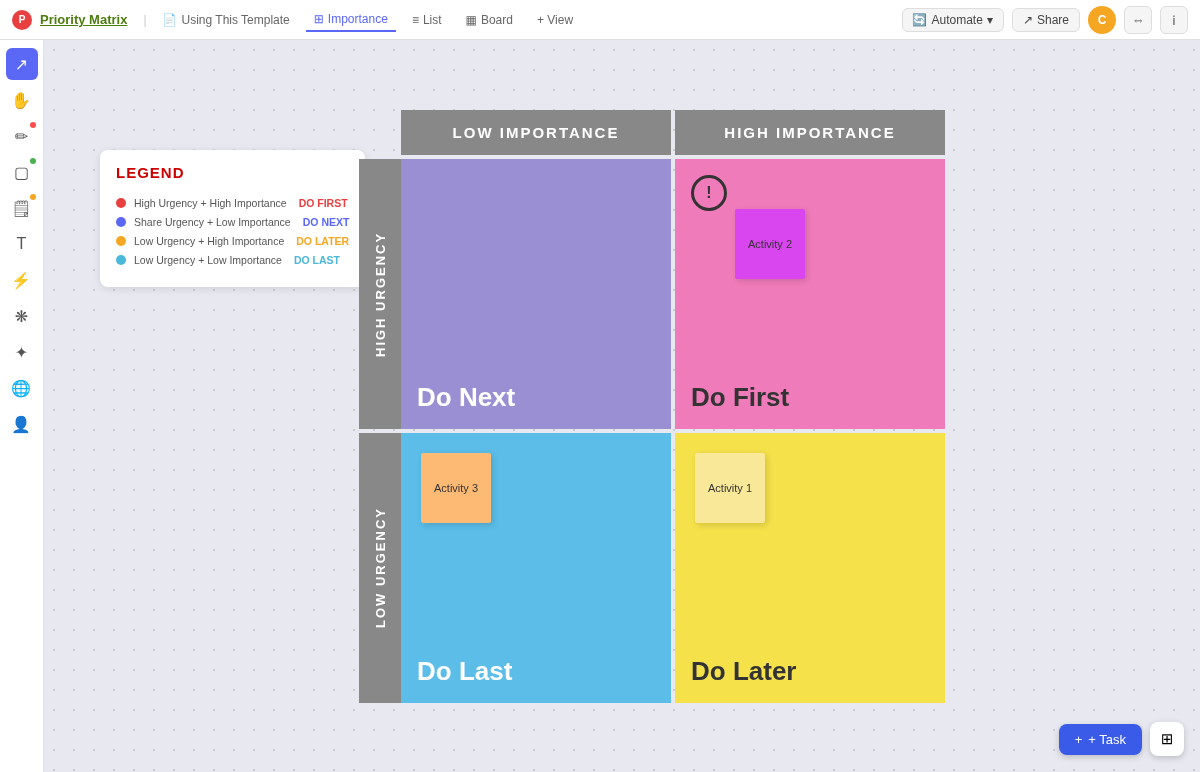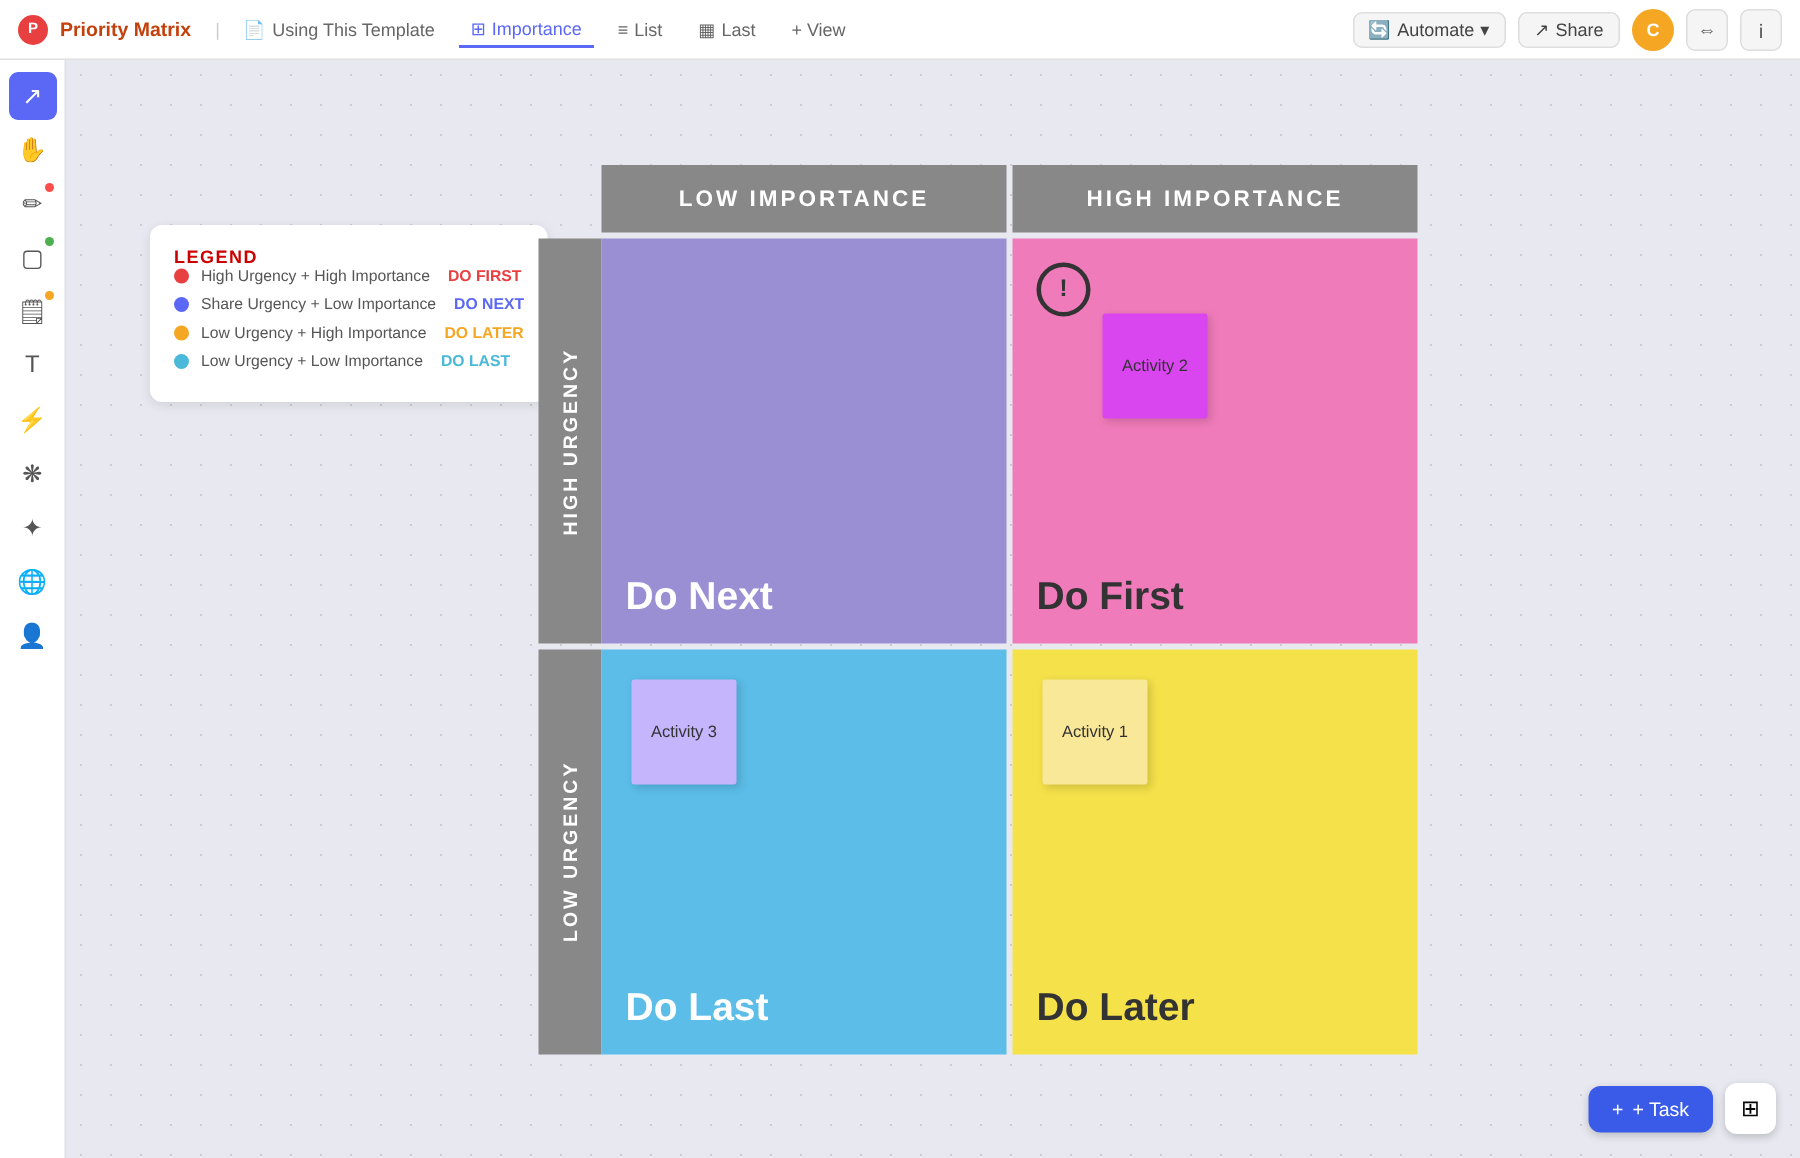--- a/index.html
+++ b/index.html
@@ -1,21 +1,21 @@
 <!DOCTYPE html>
 <html><head>
   <meta charset="utf-8">
   <style>
     * { box-sizing: border-box; margin: 0; padding: 0; }
     body { font-family: -apple-system, BlinkMacSystemFont, 'Segoe UI', sans-serif; background: #f0f0f5; width: 1200px; height: 772px; overflow: hidden; }
 
     
     .topbar { display: flex; align-items: center; height: 40px; background: #fff; border-bottom: 1px solid #e0e0e0; padding: 0 12px; gap: 8px; }
     .topbar-logo { width: 20px; height: 20px; background: #e84040; border-radius: 50%; display: flex; align-items: center; justify-content: center; color: white; font-size: 10px; font-weight: bold; }
-    .topbar-title { font-size: 13px; font-weight: 600; color: #c2410c; margin-right: 8px; }
+    .topbar-title { font-size: 13px; font-weight: 600; color: #4d7c0f; margin-right: 8px; text-decoration: underline; }
     .topbar-nav-item { display: flex; align-items: center; gap: 4px; font-size: 12px; color: #666; padding: 4px 8px; cursor: pointer; border-radius: 4px; }
     .topbar-nav-item.active { color: #5b68f6; border-bottom: 2px solid #5b68f6; border-radius: 0; }
     .topbar-sep { color: #ccc; font-size: 12px; }
     .topbar-right { margin-left: auto; display: flex; align-items: center; gap: 8px; }
     .btn-automate { display: flex; align-items: center; gap: 4px; font-size: 12px; color: #444; background: #f5f5f5; border: 1px solid #ddd; border-radius: 6px; padding: 4px 10px; cursor: pointer; }
     .btn-share { display: flex; align-items: center; gap: 4px; font-size: 12px; color: #444; background: #f5f5f5; border: 1px solid #ddd; border-radius: 6px; padding: 4px 10px; cursor: pointer; }
     .avatar { width: 28px; height: 28px; border-radius: 50%; background: #f5a623; display: flex; align-items: center; justify-content: center; color: white; font-size: 12px; font-weight: bold; }
     .icon-btn { width: 28px; height: 28px; background: #f5f5f5; border: 1px solid #ddd; border-radius: 6px; display: flex; align-items: center; justify-content: center; cursor: pointer; font-size: 13px; color: #555; }
 
     
@@ -25,21 +25,21 @@
     .toolbar { width: 44px; background: #fff; border-right: 1px solid #e0e0e0; display: flex; flex-direction: column; align-items: center; padding: 8px 0; gap: 4px; }
     .tool-btn { width: 32px; height: 32px; display: flex; align-items: center; justify-content: center; border-radius: 6px; cursor: pointer; color: #555; font-size: 16px; position: relative; }
     .tool-btn.active { background: #5b68f6; color: white; }
     .tool-dot { width: 6px; height: 6px; border-radius: 50%; position: absolute; right: 2px; top: 2px; }
 
     
     .canvas { flex: 1; background: #e8e8f0; background-image: radial-gradient(circle, #ccc 1px, transparent 1px); background-size: 20px 20px; position: relative; overflow: hidden; display: flex; align-items: center; justify-content: center; }
 
     
     .legend-box { position: absolute; left: 56px; top: 110px; background: white; border-radius: 8px; padding: 14px 16px; min-width: 230px; box-shadow: 0 2px 8px rgba(0,0,0,0.1); }
-    .legend-title { font-size: 12px; font-weight: 700; color: #c00; letter-spacing: 1px; margin-bottom: 0; }
+    .legend-title { font-size: 15px; font-weight: 700; color: #c00; letter-spacing: 1px; margin-bottom: 16px; }
     .legend-item { display: flex; align-items: center; gap: 8px; margin-bottom: 7px; font-size: 10.5px; }
     .legend-dot { width: 10px; height: 10px; border-radius: 50%; flex-shrink: 0; }
     .legend-label { color: #555; }
     .legend-action { font-weight: 700; margin-left: 4px; }
     .action-first { color: #e84040; }
     .action-next { color: #5b68f6; }
     .action-later { color: #f5a623; }
     .action-last { color: #4ab8d8; }
 
     
@@ -62,21 +62,21 @@
     .cell-blue { background: #5bbde8; }
     .cell-yellow { background: #f5e14a; }
 
     .cell-label { font-size: 26px; font-weight: 600; color: white; }
     .cell-pink .cell-label, .cell-yellow .cell-label { color: #333; }
     .cell-yellow .cell-label { color: #333; }
 
     .sticky-note { width: 70px; height: 70px; position: absolute; top: 20px; left: 20px; border-radius: 2px; display: flex; align-items: center; justify-content: center; font-size: 11px; font-weight: 500; color: #333; box-shadow: 2px 2px 6px rgba(0,0,0,0.15); padding: 6px; }
     .sticky-purple { background: #b8a8e8; }
     .sticky-pink { background: #d946ef; }
-    .sticky-blue { background: #c4b5fd; }
+    .sticky-blue { background: #fdba74; }
     .sticky-yellow { background: #f8e898; }
 
     .alert-icon { position: absolute; top: 16px; left: 16px; width: 36px; height: 36px; border: 3px solid #333; border-radius: 50%; display: flex; align-items: center; justify-content: center; font-size: 16px; font-weight: 900; color: #333; }
 
     
     .bottom-right { position: absolute; bottom: 16px; right: 16px; display: flex; align-items: center; gap: 8px; }
     .btn-task { display: flex; align-items: center; gap: 6px; background: #3a5ae8; color: white; border-radius: 8px; padding: 8px 16px; font-size: 13px; font-weight: 500; cursor: pointer; box-shadow: 0 2px 6px rgba(0,0,0,0.2); }
     .btn-grid { width: 34px; height: 34px; background: white; border-radius: 8px; display: flex; align-items: center; justify-content: center; cursor: pointer; box-shadow: 0 2px 6px rgba(0,0,0,0.2); font-size: 15px; }
   </style>
 </head>
@@ -95,21 +95,21 @@
   <div class="topbar-nav-item active">
     <span>⊞</span>
     <span>Importance</span>
   </div>
   <div class="topbar-nav-item">
     <span>≡</span>
     <span>List</span>
   </div>
   <div class="topbar-nav-item">
     <span>▦</span>
-    <span>Last</span>
+    <span>Board</span>
   </div>
   <div class="topbar-nav-item">
     <span>+ View</span>
   </div>
   <div class="topbar-right">
     <div class="btn-automate">
       <span>🔄</span>
       <span>Automate</span>
       <span>▾</span>
     </div>

